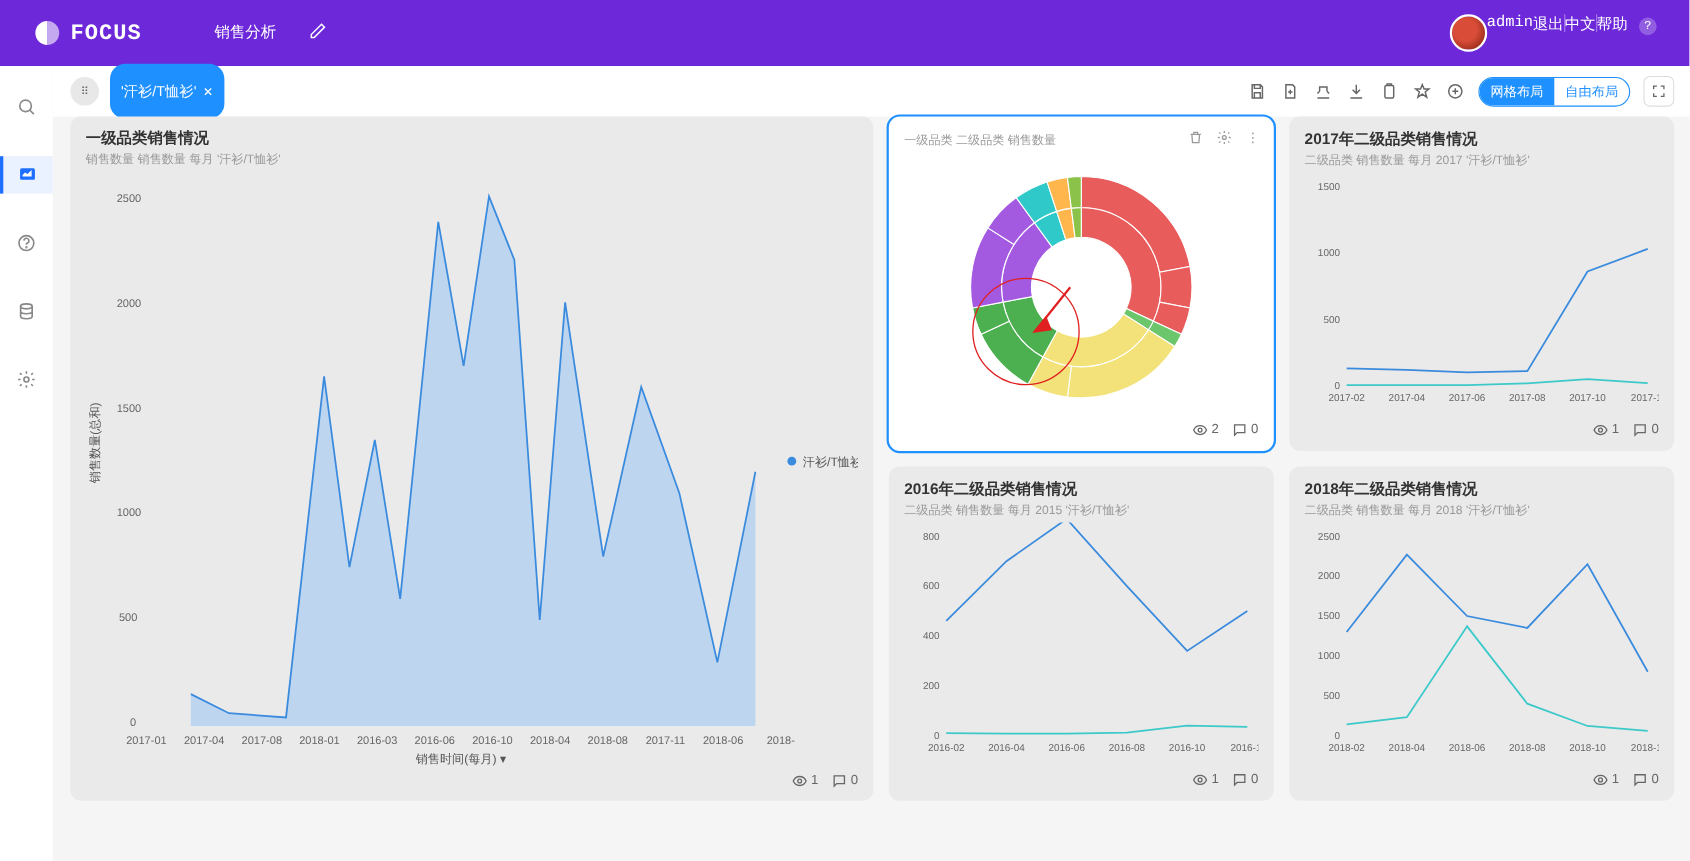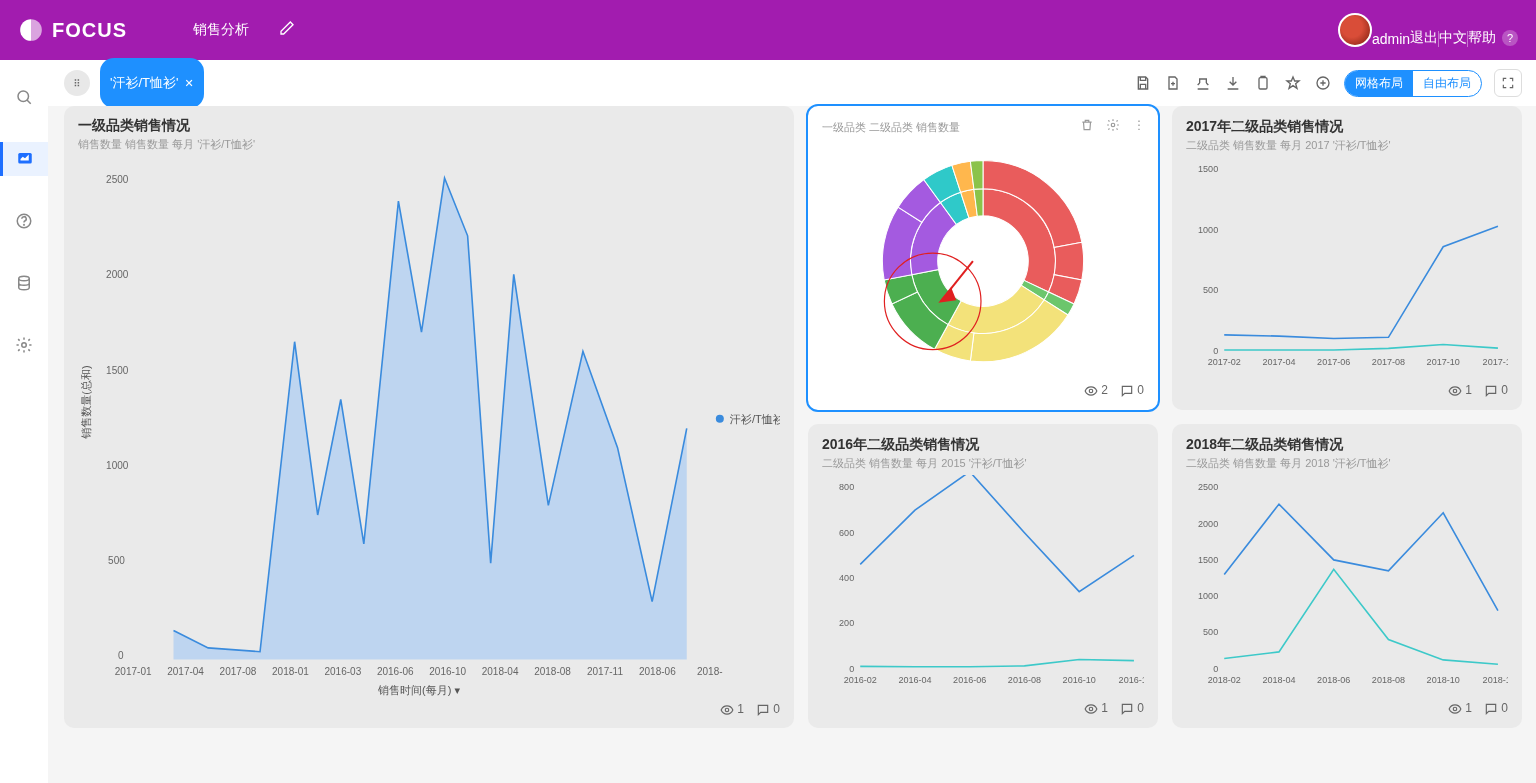--- a/index.html
+++ b/index.html
@@ -1,22 +1,22 @@
 <!DOCTYPE html>
 <html><head>
 <meta charset="utf-8">
 <style>
 * { box-sizing: border-box; margin: 0; padding: 0; }
 body { font-family: -apple-system, "Segoe UI", Arial, sans-serif; background: #fff; width: 1536px; height: 783px; overflow: hidden; }
-.topbar { height: 60px; background: #a21caf; display: flex; align-items: center; padding: 0 18px; color: #fff; }
+.topbar { height: 60px; background: #6d28d9; display: flex; align-items: center; padding: 0 30px; color: #fff; font-family: Liberation Mono, monospace; }
 .logo { display: flex; align-items: center; gap: 8px; font-size: 20px; font-weight: 600; letter-spacing: 1px; }
 .logo svg { width: 26px; height: 26px; }
 .top-tab { margin-left: 66px; font-size: 14px; }
 .top-edit { margin-left: 30px; }
-.top-right { margin-left: auto; display: flex; align-items: flex-end; font-size: 14px; }
+.top-right { margin-left: auto; display: flex; align-items: flex-start; font-size: 14px; }
 .avatar { width: 34px; height: 34px; border-radius: 50%; background: radial-gradient(circle at 40% 40%, #d94d38 40%, #7a1c0e); border: 2px solid #fff; }
 .divider-v { width: 1px; height: 16px; background: rgba(255,255,255,.4); }
 .help-q { background: rgba(255,255,255,.25); width: 16px; height: 16px; border-radius: 50%; display: inline-flex; align-items: center; justify-content: center; font-size: 11px; margin-left: 2px; }
 
 .shell { display: flex; height: calc(100% - 60px); }
 .sidebar { width: 48px; background: #fff; display: flex; flex-direction: column; align-items: center; gap: 28px; padding-top: 20px; border-right: 1px solid #fff; }
 .side-item { width: 48px; height: 34px; display: flex; align-items: center; justify-content: center; color: #888; cursor: pointer; }
 .side-item.active { color: #1e6fff; border-left: 3px solid #1e6fff; background: #eaf2ff; }
 .side-item svg { width: 18px; height: 18px; }
 

